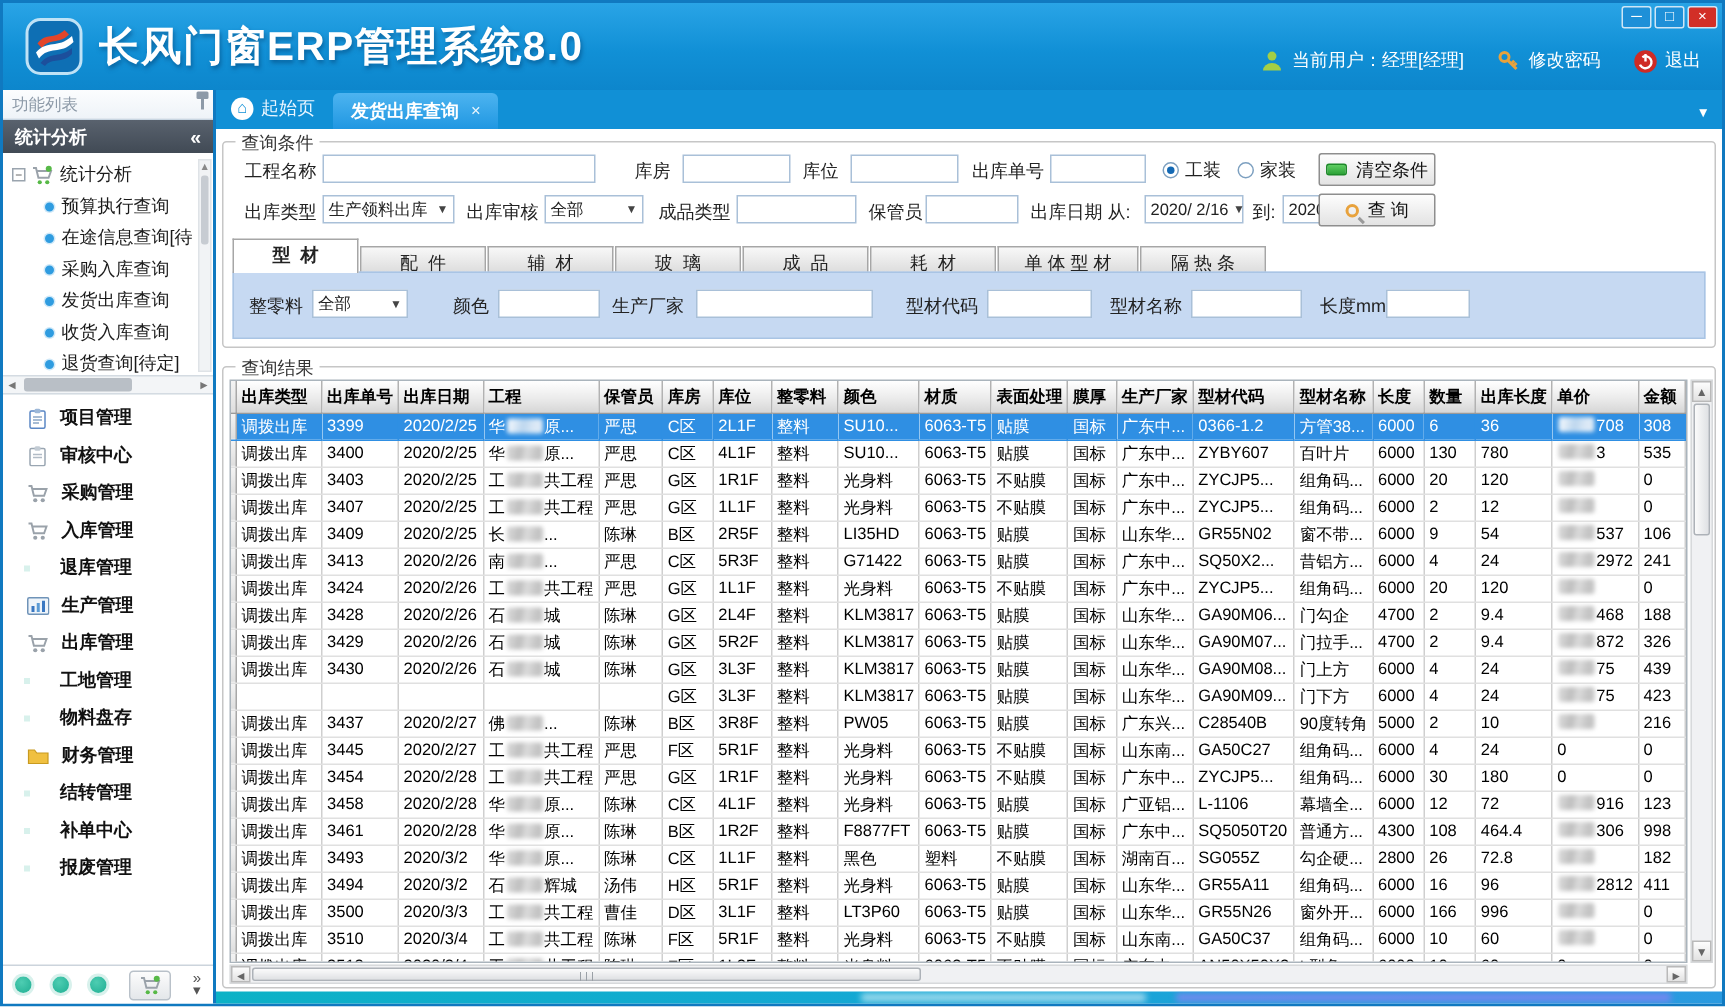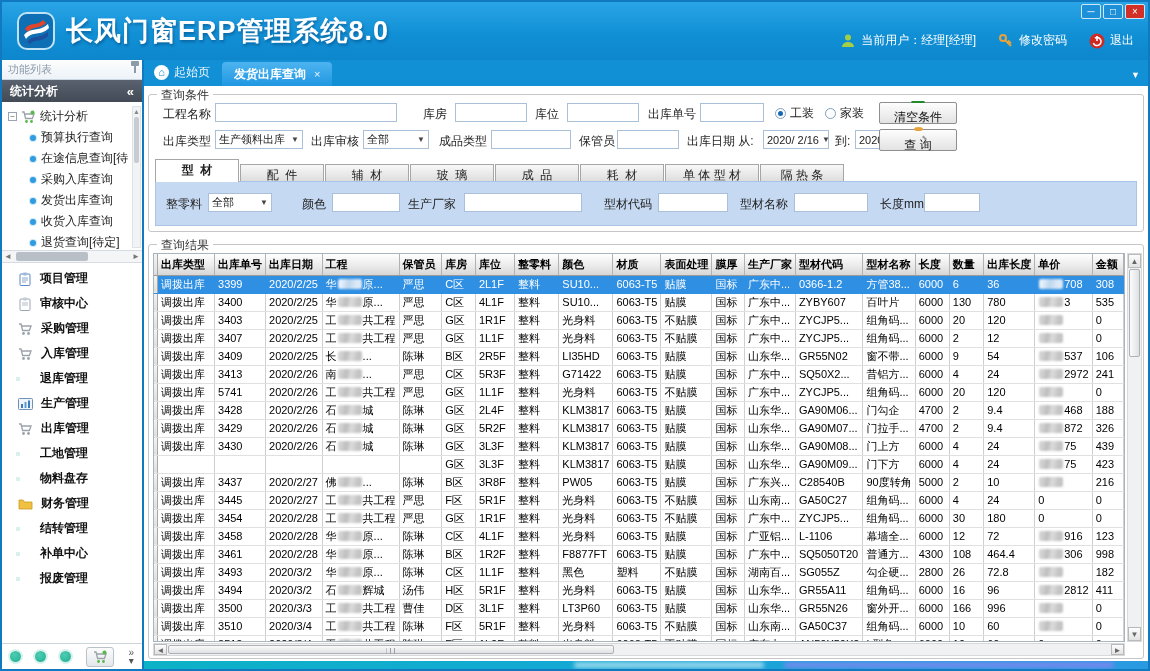--- a/index.html
+++ b/index.html
@@ -60,21 +60,21 @@
   .group-label { position:absolute; top:-8px; left:8px; background:#fff; padding:0 4px; font-size:12px; color:#333; }
 
   .query-group { height:138px; flex:0 0 138px; font-size:12px; color:#222; }
   .f-label { position:absolute; white-space:nowrap; }
   .f-input { position:absolute; height:19px; border:1px solid #a9c0d8; background:#fff; }
   .vs-select { position:absolute; height:19px; border:1px solid #a9c0d8; background:#fff; font-size:11px; display:flex; align-items:center; padding-left:3px; white-space:nowrap; cursor:pointer; }
   .vs-select .caret { margin-left:auto; font-size:8px; color:#444; padding:0 3px; }
   .radio { position:absolute; display:flex; align-items:center; gap:4px; cursor:pointer; }
   .rdot { width:11px; height:11px; border-radius:50%; border:1px solid #7da0c0; background:#fff; position:relative; }
   .rdot.on::after { content:""; position:absolute; left:2px; top:2px; width:5px; height:5px; border-radius:50%; background:#1469b4; }
-  .q-btn { position:absolute; width:78px; height:22px; border:1px solid #8e8e8e; border-radius:2px; background:linear-gradient(#fdfdfd,#e3e3e3); display:flex; align-items:center; justify-content:center; gap:6px; font-size:12px; color:#111; cursor:pointer;flex-direction:column; }
+  .q-btn { position:absolute; width:78px; height:22px; border:1px solid #8e8e8e; border-radius:2px; background:linear-gradient(#fdfdfd,#e3e3e3); display:flex; align-items:center; justify-content:center; gap:6px; font-size:12px; color:#111; cursor:pointer; }
   .eraser { width:14px; height:8px; background:linear-gradient(#5fce62,#2da338); border:1px solid #1f8a2a; border-radius:2px; }
   .mag { width:9px; height:9px; border:2px solid #e8a23c; border-radius:50%; position:relative; }
   .mag::after { content:""; position:absolute; width:5px; height:2px; background:#9a9a9a; transform:rotate(45deg); left:6px; top:8px; }
 
   .mat-tabs { position:absolute; top:64px; left:6px; right:6px; height:22px; }
   .mat-tab { display:inline-block; height:18px; line-height:21px; text-align:center; font-size:12px; white-space:pre; border:1px solid #a6a6a6; border-bottom:none; background:linear-gradient(#f8f8f8,#dcdcdc); color:#222; margin-right:1px; vertical-align:bottom; cursor:pointer; }
   .mat-tab.active { background:#fff; font-weight:bold; height:23px; position:relative; z-index:2; }
   .sub-panel { position:absolute; top:86px; left:6px; right:6px; bottom:5px; background:#c6d9f2; border:1px solid #a9c4e4; font-size:12px; }
 
   .results-group { flex:1; margin-top:12px; min-height:0; }
@@ -604,21 +604,21 @@
                     <td>昔铝方...</td>
                     <td>6000</td>
                     <td>4</td>
                     <td>24</td>
                     <td><span class="blurb"></span>2972</td>
                     <td>241</td>
                   </tr>
                   <tr class="">
                     <td class="ind"></td>
                     <td>调拨出库</td>
-                    <td>5741</td>
+                    <td>3424</td>
                     <td>2020/2/26</td>
                     <td>工<span class="blurb"></span>共工程</td>
                     <td>严思</td>
                     <td>G区</td>
                     <td>1L1F</td>
                     <td>整料</td>
                     <td>光身料</td>
                     <td>6063-T5</td>
                     <td>不贴膜</td>
                     <td>国标</td>

